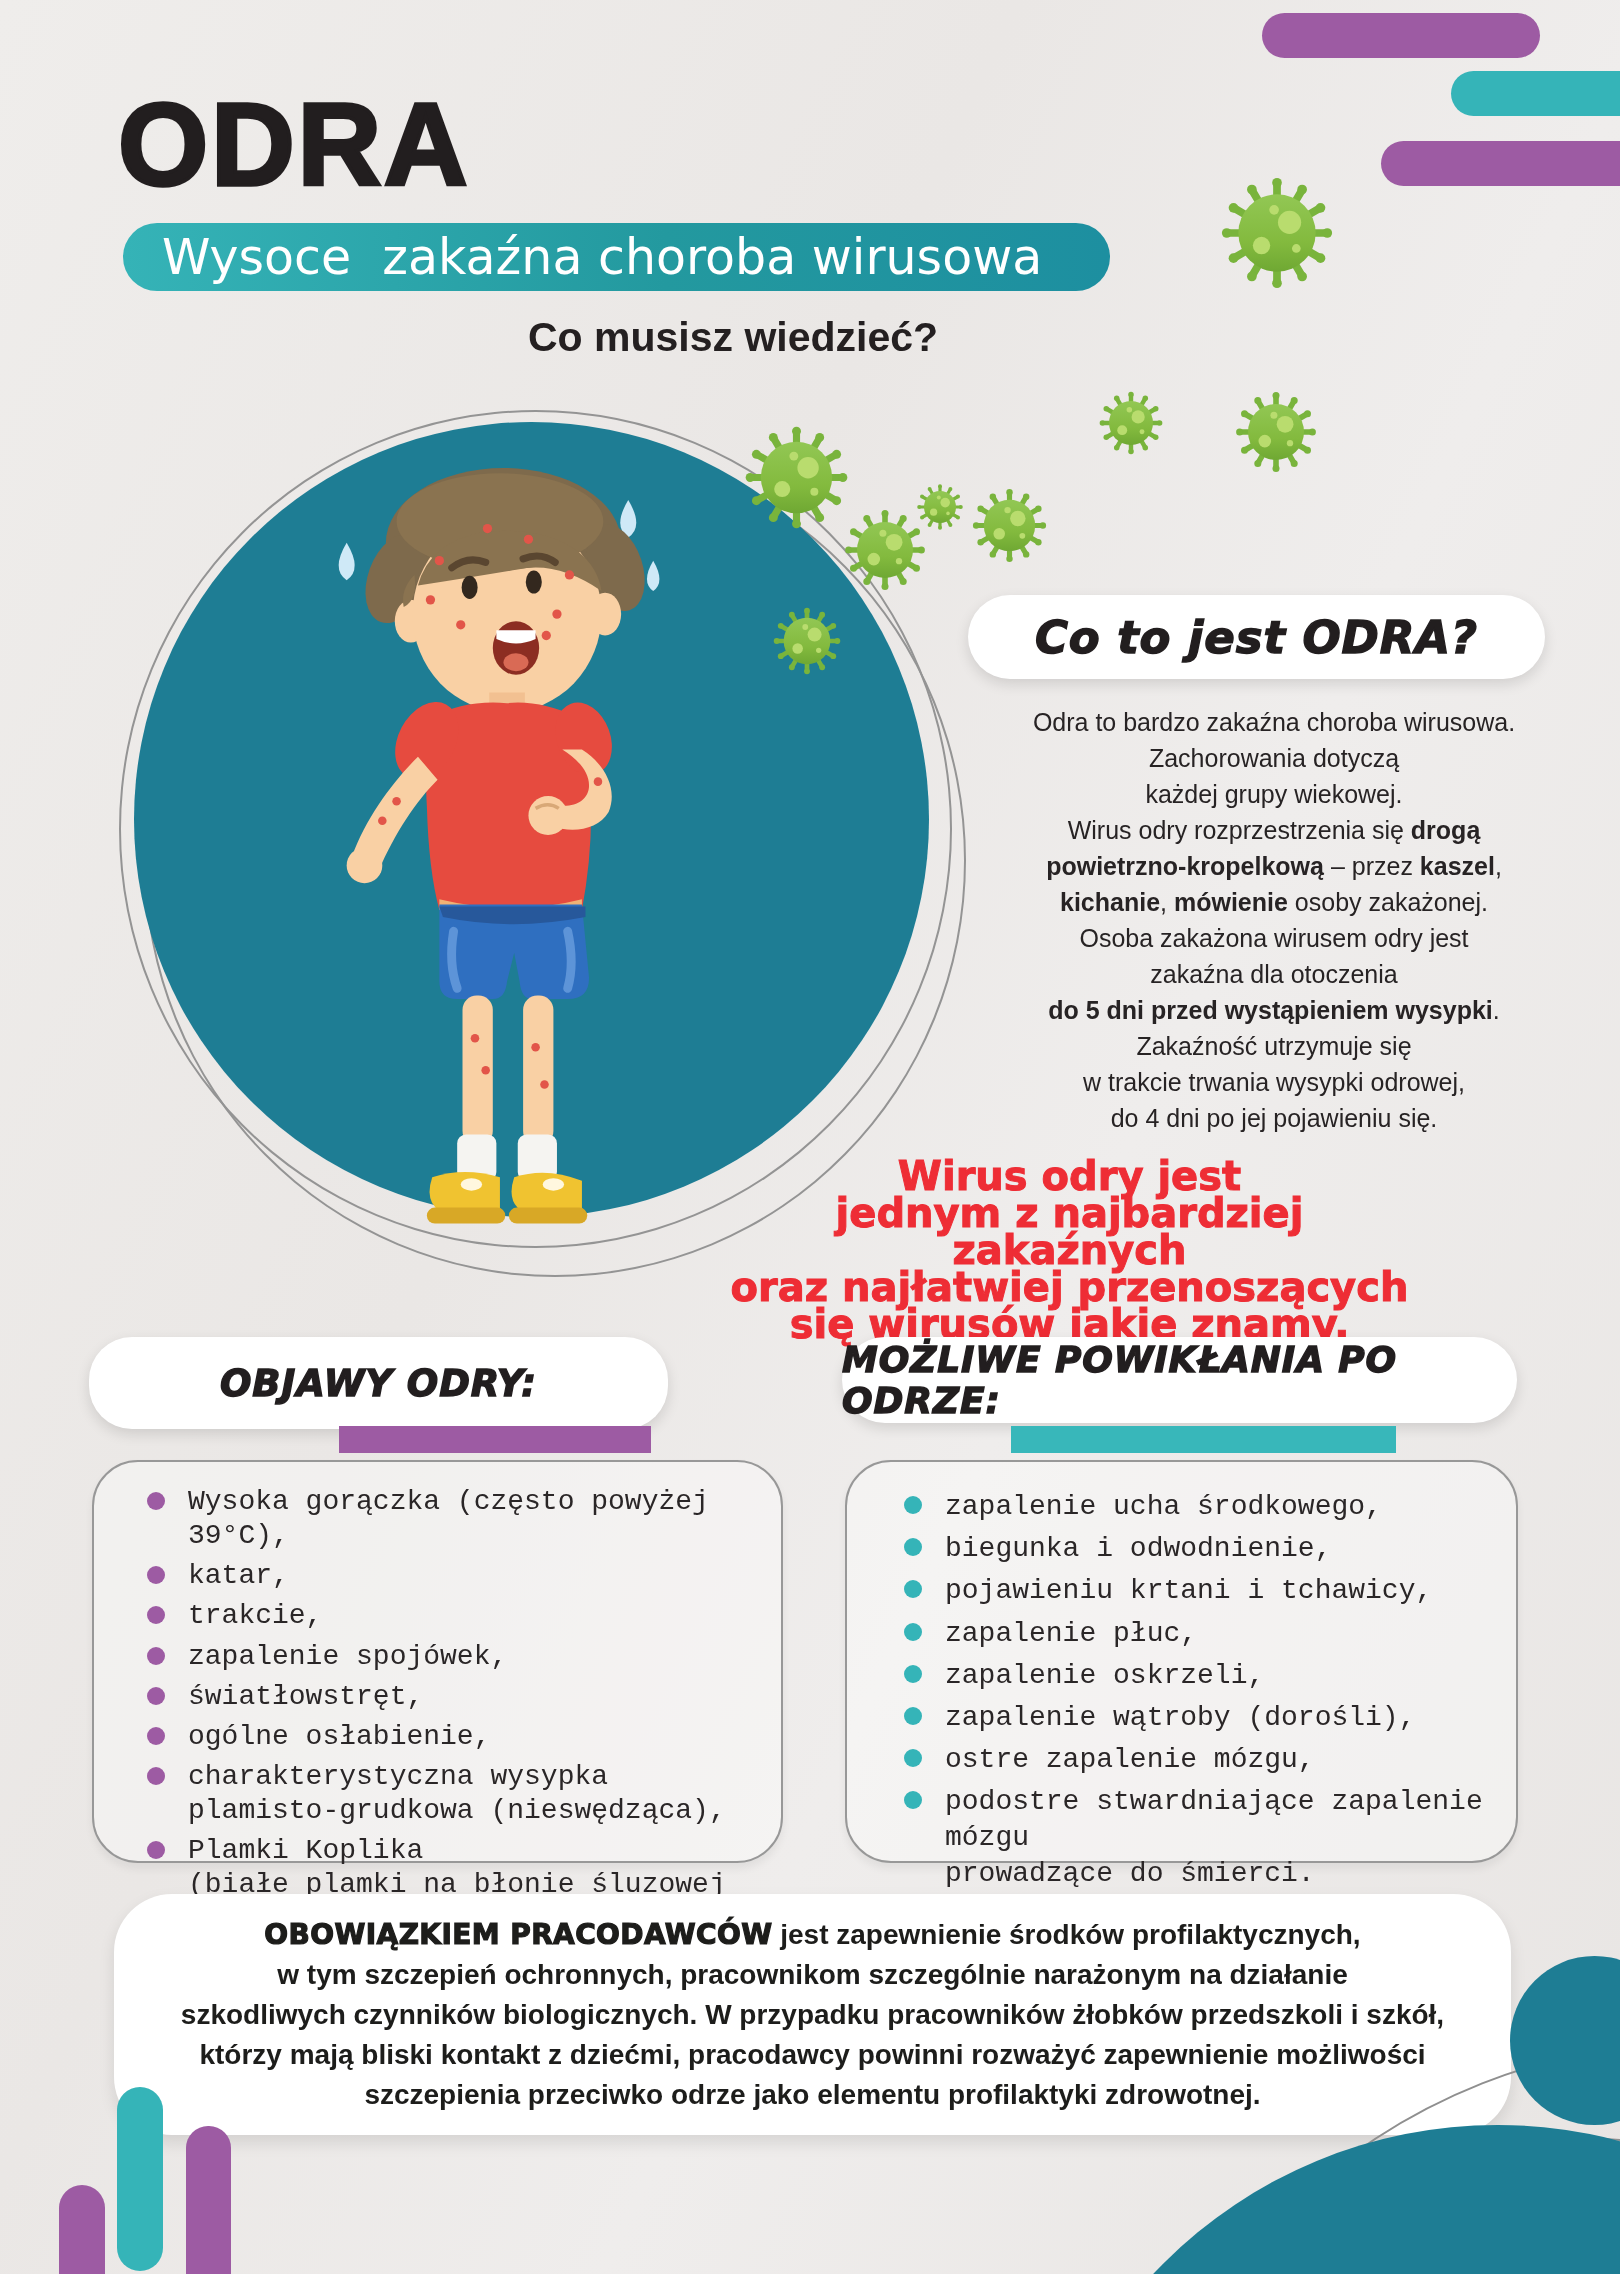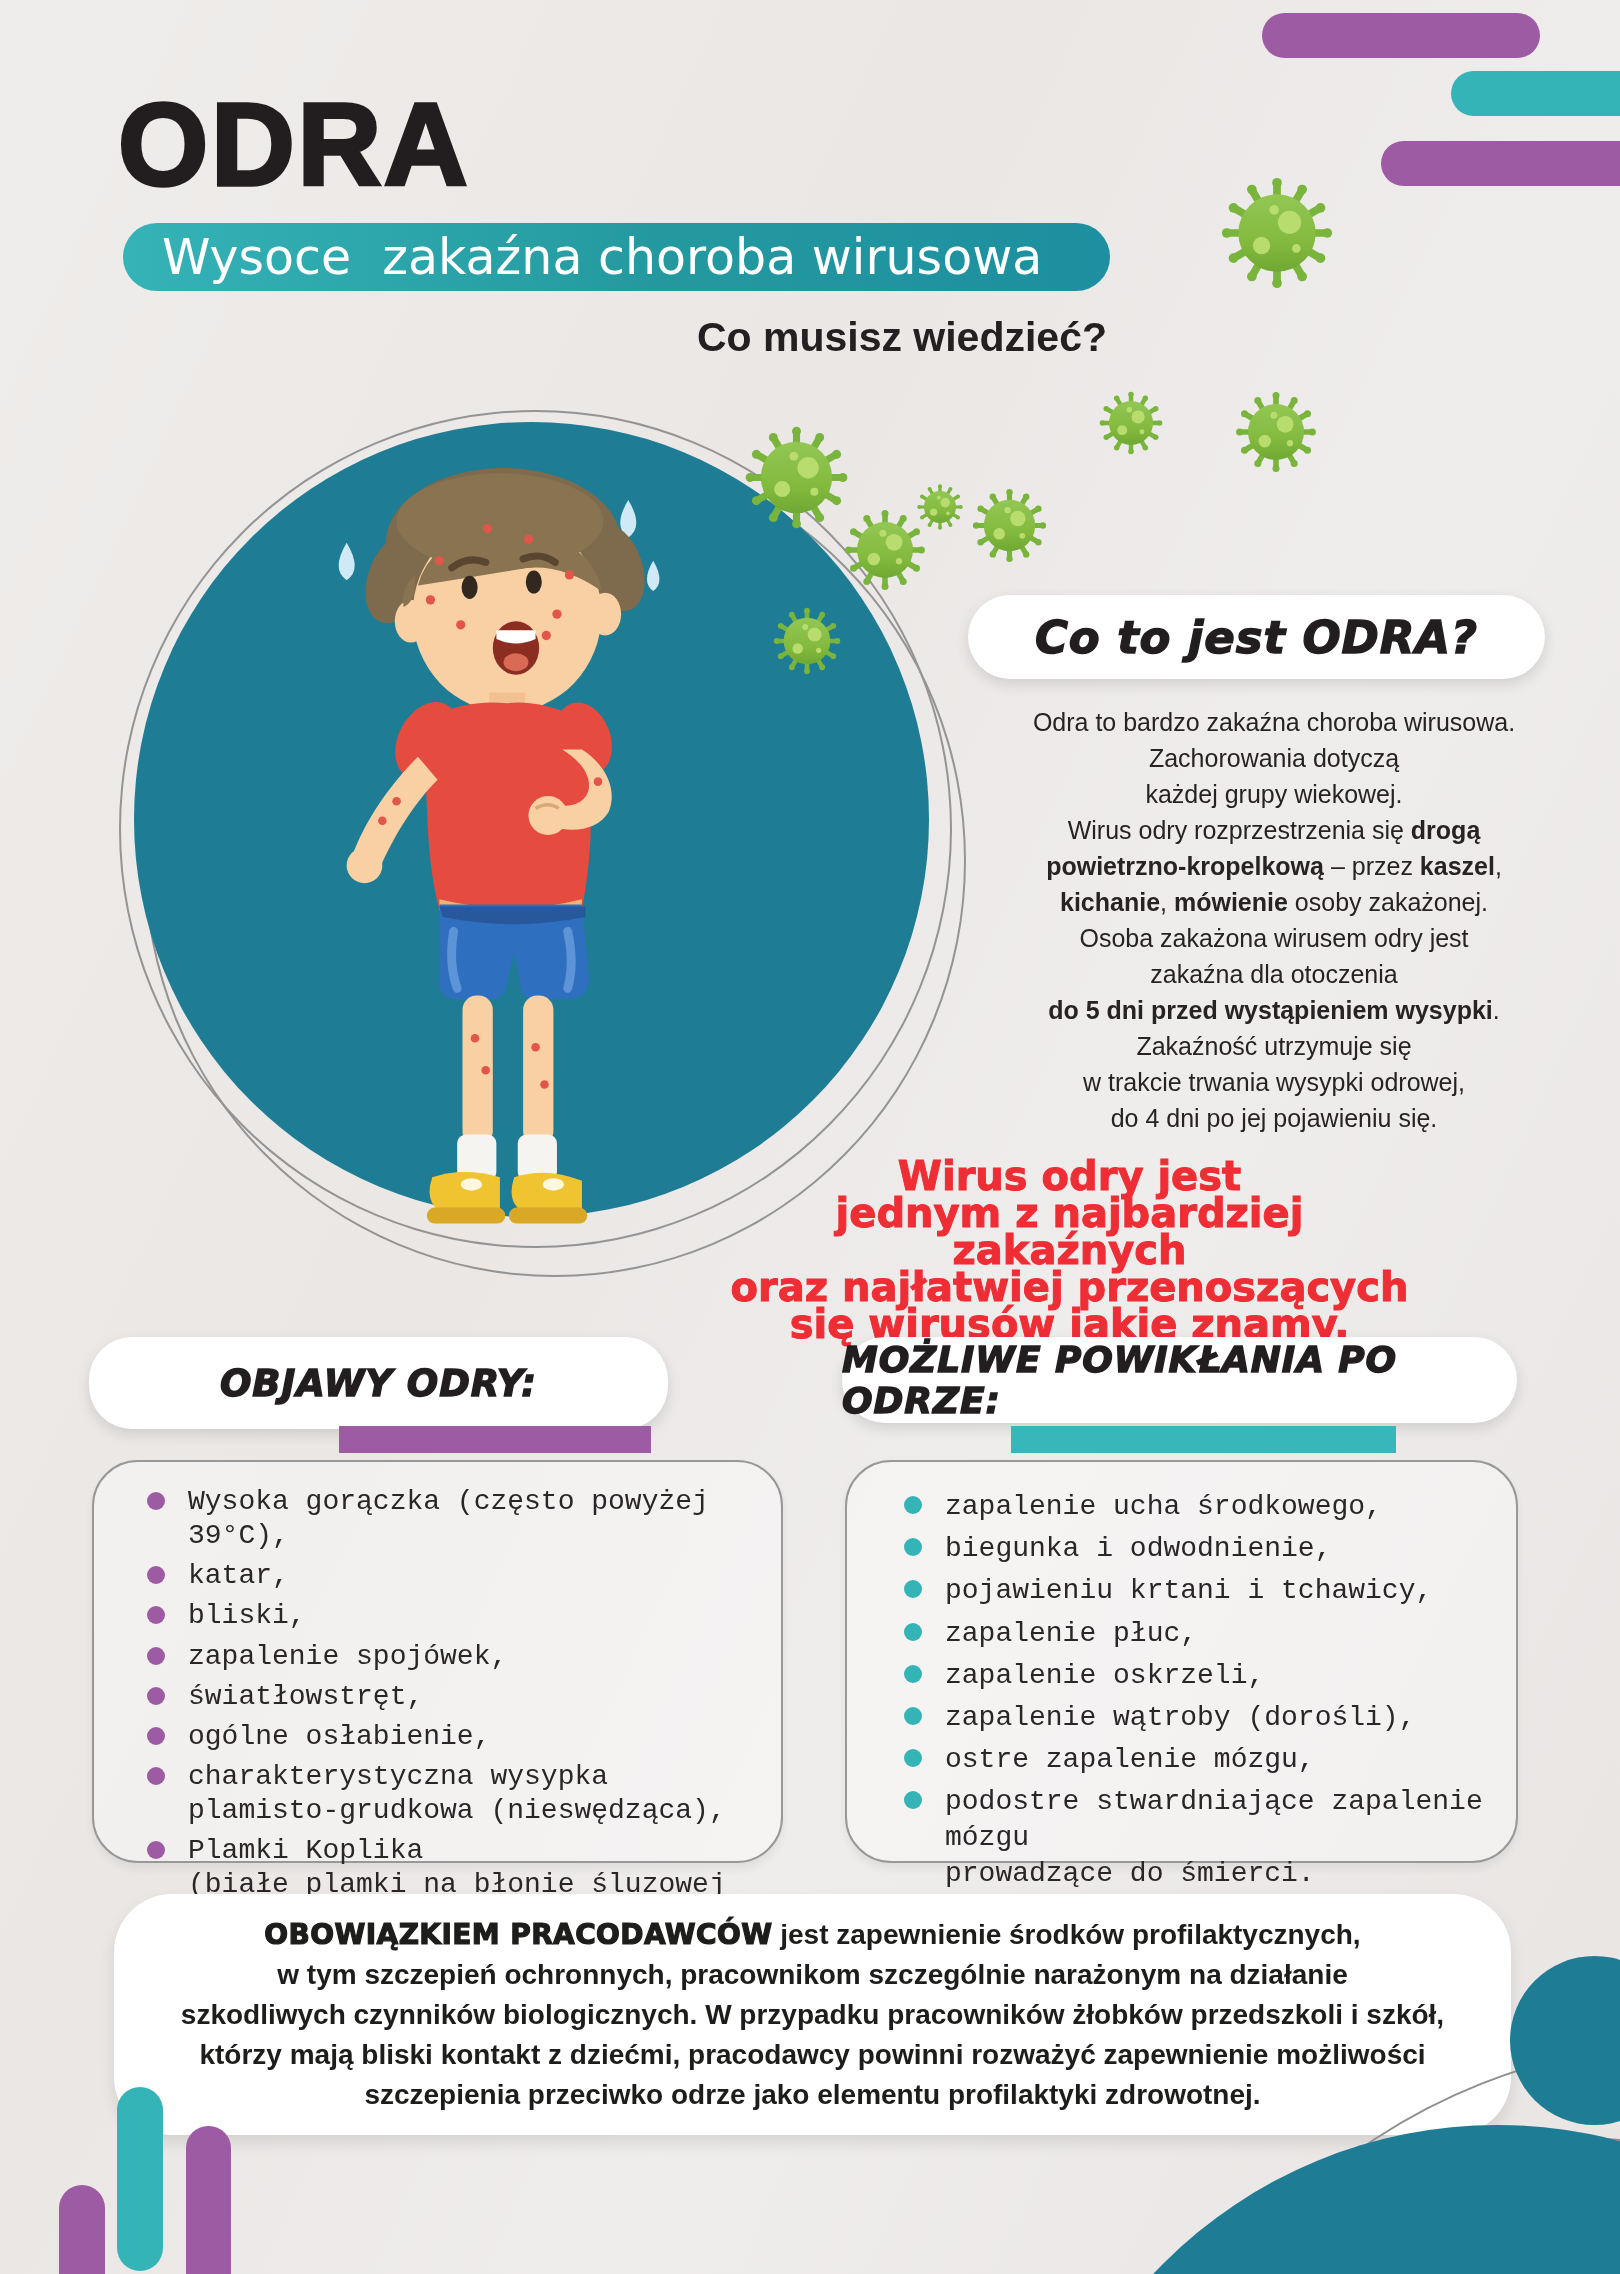--- a/index.html
+++ b/index.html
@@ -13,21 +13,21 @@
   .pill{background:#ffffff;border-radius:43px;display:flex;align-items:center;justify-content:center;
         box-shadow:0 5.3px 14.3px rgba(0,0,0,0.12);color:#221e1f;}
 
   
   .title{left:118px;top:78px;font-size:116px;font-weight:bold;color:#221e1f;
          font-family:"Liberation Sans", sans-serif;-webkit-text-stroke:3.6px #221e1f;letter-spacing:2.7px;}
   .banner{left:123px;top:223px;width:987px;height:68px;border-radius:36px;
           background:linear-gradient(90deg,#35b3b7 0%,#23999f 55%,#1d8fa0 100%);
           color:#ffffff;font-size:49px;display:flex;align-items:center;padding-left:39px;
           font-family:"DejaVu Sans", sans-serif;font-weight:400;white-space:pre;box-sizing:border-box;}
-  .subtitle{left:528px;top:314px;width:579px;text-align:right;font-size:41px;font-weight:bold;color:#242021;}
+  .subtitle{left:528px;top:314px;width:579px;text-align:left;font-size:41px;font-weight:bold;color:#242021;}
 
   
   .bar{border-radius:23px;}
   .trb1{left:1262px;top:12.5px;width:278px;height:45px;background:#9d5ba3;}
   .trb2{left:1451px;top:71px;width:232px;height:45px;background:#35b4b8;}
   .trb3{left:1381px;top:141px;width:294px;height:45px;background:#9d5ba3;}
 
   
   .ring{border-radius:50%;border:2.7px solid #949494;}
   .ring1{left:119px;top:410px;width:829px;height:834px;}
@@ -267,21 +267,21 @@
 jednym z najbardziej zakaźnych
 oraz najłatwiej przenoszących
 się wirusów jakie znamy.</div>
 
   <div class="abs pill chunky sym-pill">OBJAWY ODRY:</div>
   <div class="abs underbar sym-bar"></div>
   <div class="abs card sym-card">
     <ul class="blist">
         <li><span class="dot"></span><span class="txt">Wysoka gorączka (często powyżej 39°C),</span></li>
         <li><span class="dot"></span><span class="txt">katar,</span></li>
-        <li><span class="dot"></span><span class="txt">bliski,</span></li>
+        <li><span class="dot"></span><span class="txt">trakcie,</span></li>
         <li><span class="dot"></span><span class="txt">zapalenie spojówek,</span></li>
         <li><span class="dot"></span><span class="txt">światłowstręt,</span></li>
         <li><span class="dot"></span><span class="txt">ogólne osłabienie,</span></li>
         <li><span class="dot"></span><span class="txt">charakterystyczna wysypka
 plamisto-grudkowa (nieswędząca),</span></li>
         <li><span class="dot"></span><span class="txt">Plamki Koplika
 (białe plamki na błonie śluzowej policzków).</span></li>
       </ul>
   </div>
 

